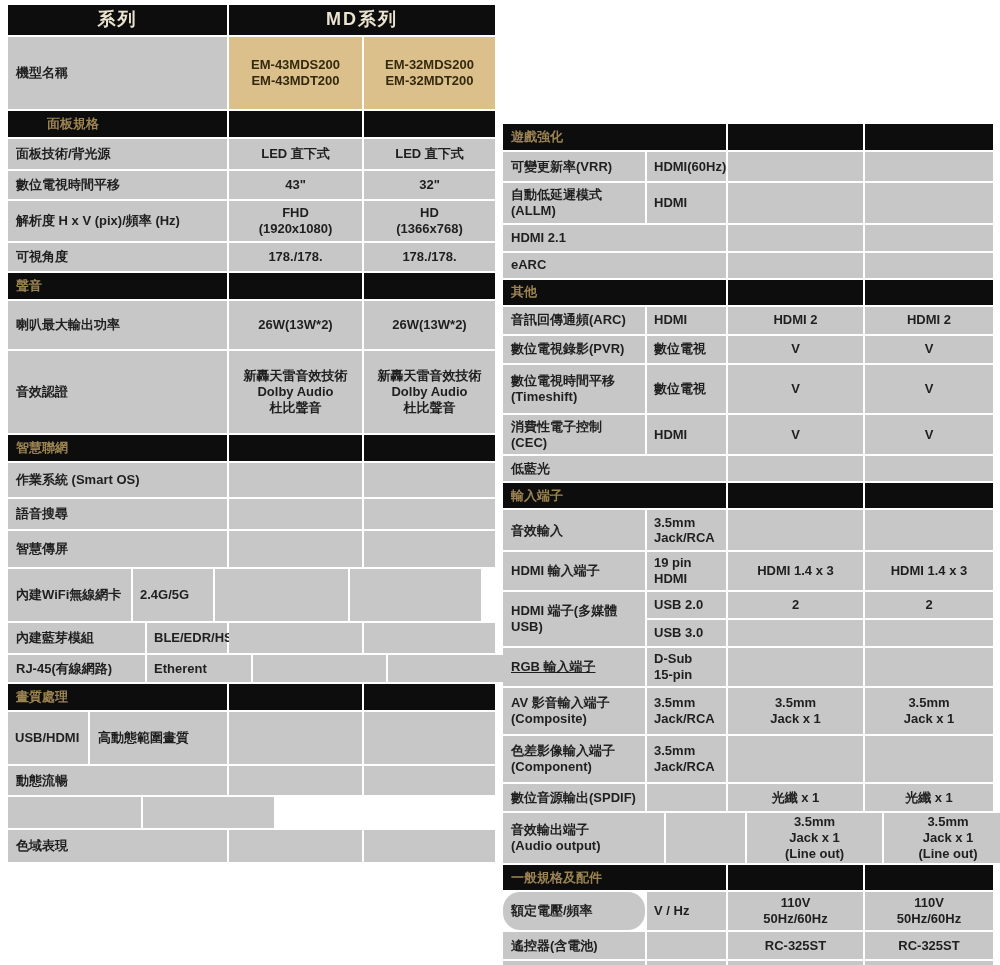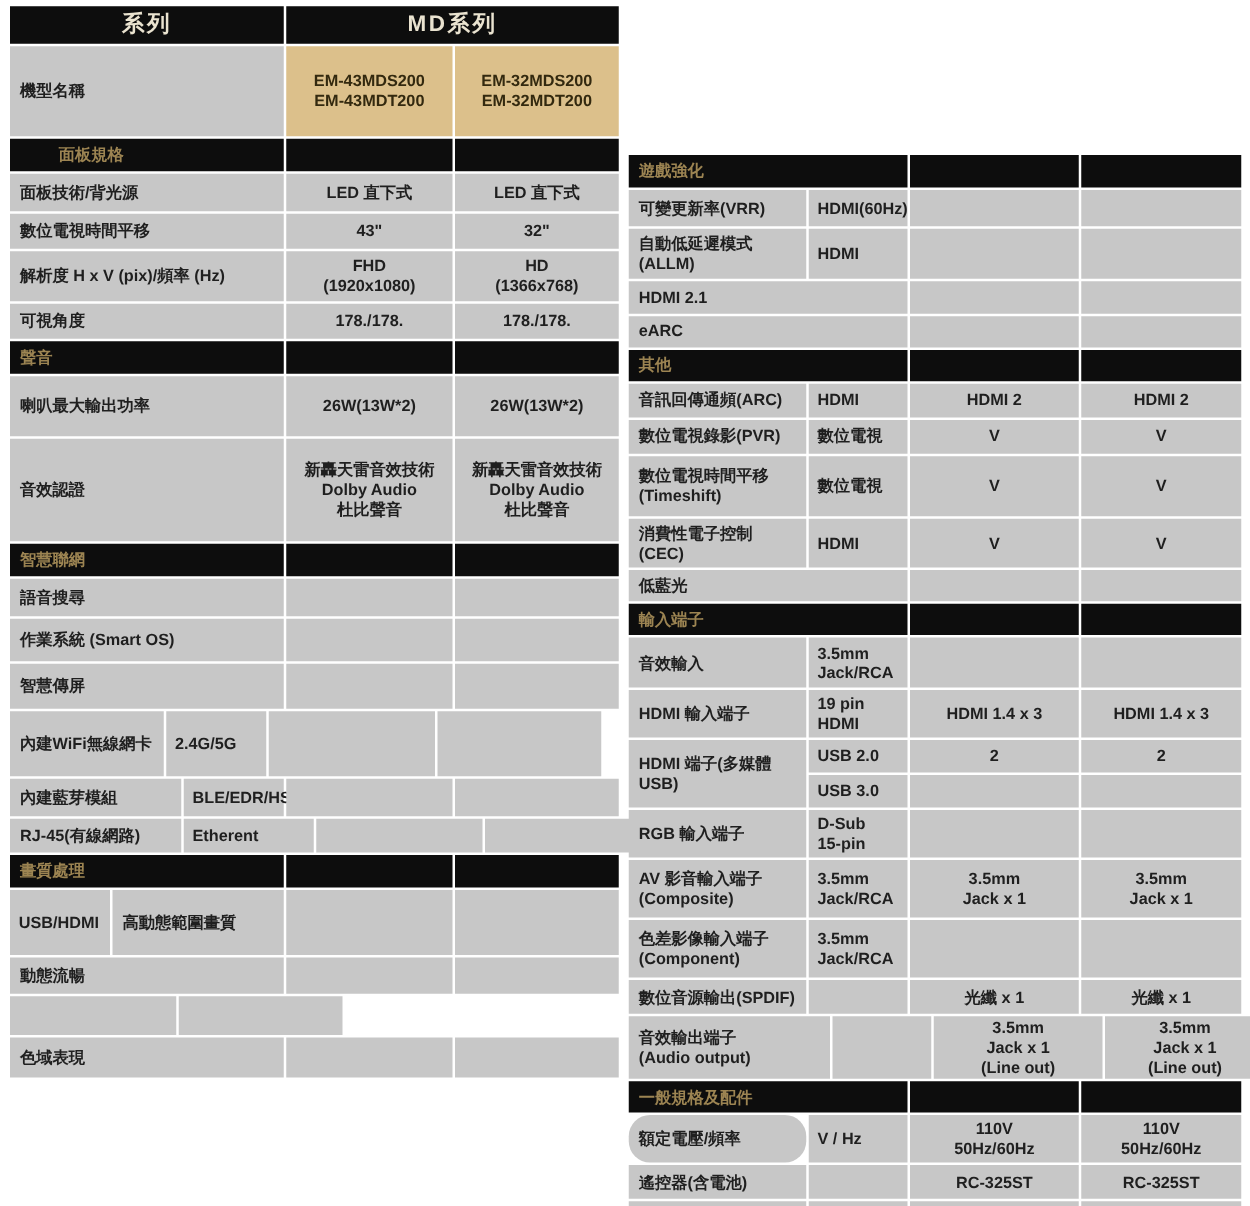--- a/index.html
+++ b/index.html
@@ -75,28 +75,28 @@
       <div class="cell" style="width: 131px; min-height: 82px;">新轟天雷音效技術
 Dolby Audio
 杜比聲音</div>
     </div>
     <div class="row">
       <div class="cell black section" style="width: 219px; min-height: 26px;">智慧聯網</div>
       <div class="cell black" style="width: 133px; min-height: 26px;"></div>
       <div class="cell black" style="width: 131px; min-height: 26px;"></div>
     </div>
     <div class="row">
+      <div class="cell lab" style="width: 219px; min-height: 34px;">作業系統 (Smart OS)</div>
+      <div class="cell" style="width: 133px; min-height: 34px;"></div>
+      <div class="cell" style="width: 131px; min-height: 34px;"></div>
+    </div>
+    <div class="row">
       <div class="cell lab" style="width: 219px; min-height: 30px;">語音搜尋</div>
       <div class="cell" style="width: 133px; min-height: 30px;"></div>
       <div class="cell" style="width: 131px; min-height: 30px;"></div>
-    </div>
-    <div class="row">
-      <div class="cell lab" style="width: 219px; min-height: 34px;">作業系統 (Smart OS)</div>
-      <div class="cell" style="width: 133px; min-height: 34px;"></div>
-      <div class="cell" style="width: 131px; min-height: 34px;"></div>
     </div>
     <div class="row">
       <div class="cell lab" style="width: 219px; min-height: 36px;">智慧傳屏</div>
       <div class="cell" style="width: 133px; min-height: 36px;"></div>
       <div class="cell" style="width: 131px; min-height: 36px;"></div>
     </div>
     <div class="row">
       <div class="cell lab" style="width: 123px; min-height: 52px;">內建WiFi無線網卡</div>
       <div class="cell subv" style="width: 80px; min-height: 52px;">2.4G/5G</div>
       <div class="cell" style="width: 133px; min-height: 52px;"></div>
@@ -230,21 +230,21 @@
           <div class="cell" style="width: 128px; min-height: 26px;">2</div>
         </div>
         <div class="row">
           <div class="cell subv" style="width: 79px; min-height: 26px;">USB 3.0</div>
           <div class="cell" style="width: 135px; min-height: 26px;"></div>
           <div class="cell" style="width: 128px; min-height: 26px;"></div>
         </div>
       </div>
     </div>
     <div class="row">
-      <div class="cell lab" style="width: 142px; min-height: 38px;">RGB 輸入端子</div>
+      <div class="cell lab" style="width: 142px; min-height: 38px; text-decoration: underline;">RGB 輸入端子</div>
       <div class="cell subv" style="width: 79px; min-height: 38px;">D-Sub
 15-pin</div>
       <div class="cell" style="width: 135px; min-height: 38px;"></div>
       <div class="cell" style="width: 128px; min-height: 38px;"></div>
     </div>
     <div class="row">
       <div class="cell lab" style="width: 142px; min-height: 46px;">AV 影音輸入端子
 (Composite)</div>
       <div class="cell subv" style="width: 79px; min-height: 46px;">3.5mm
 Jack/RCA</div>

